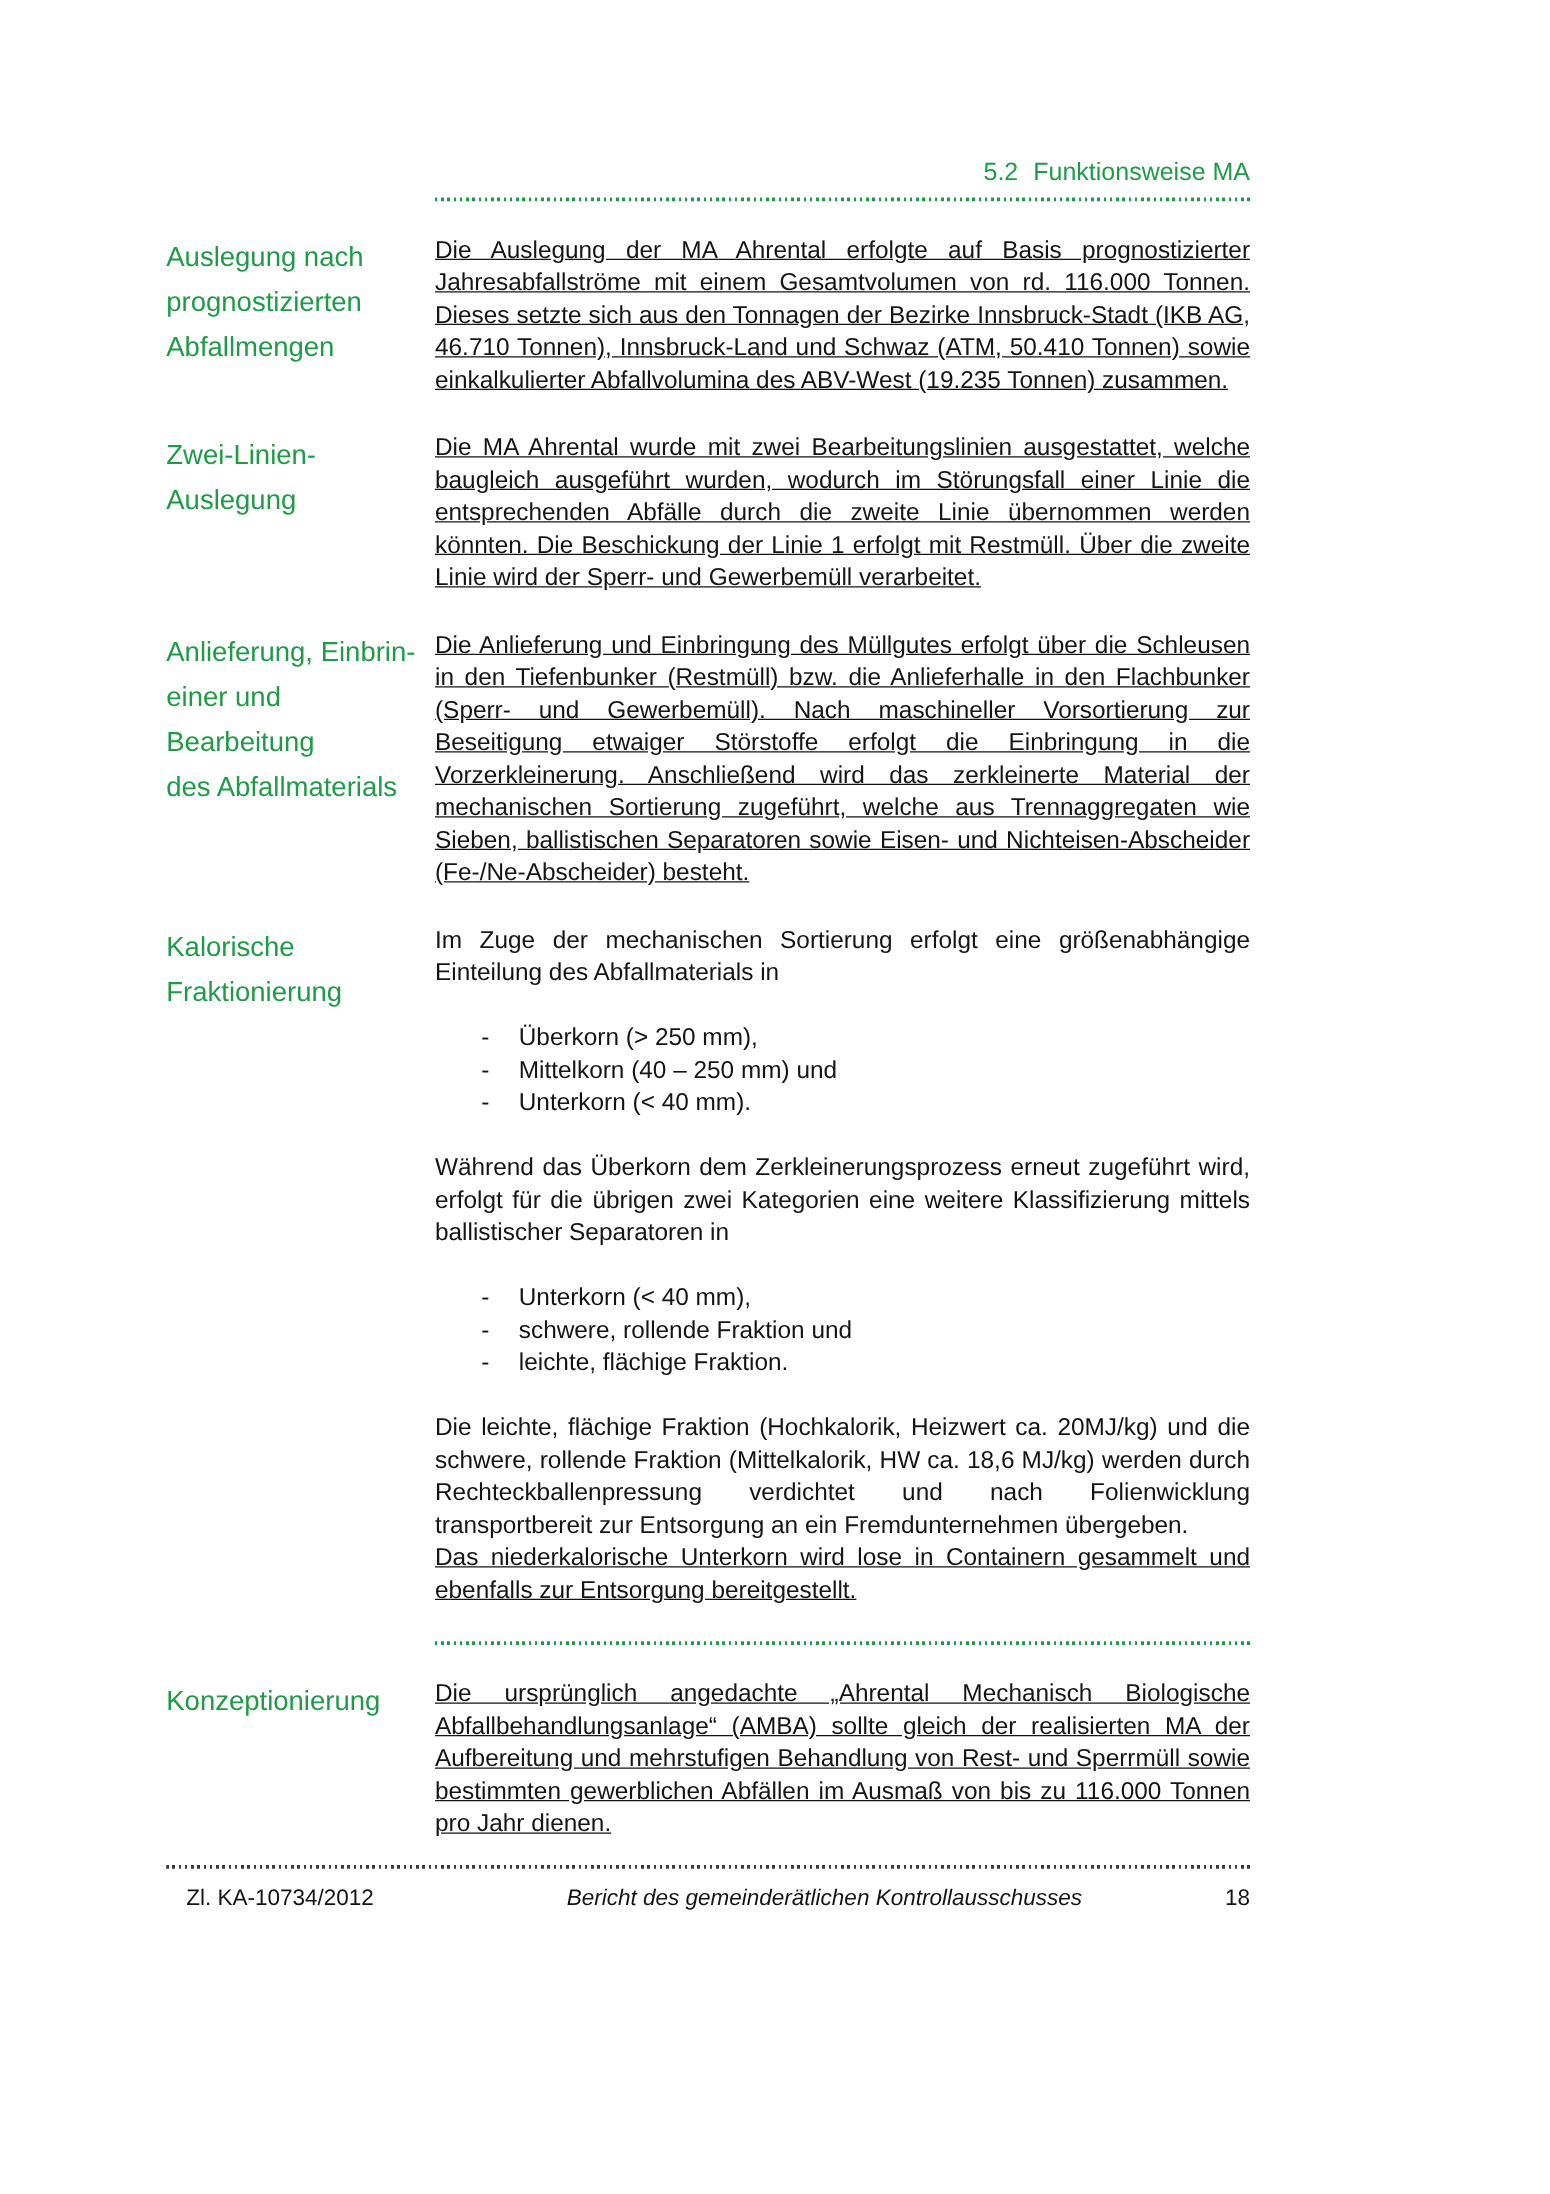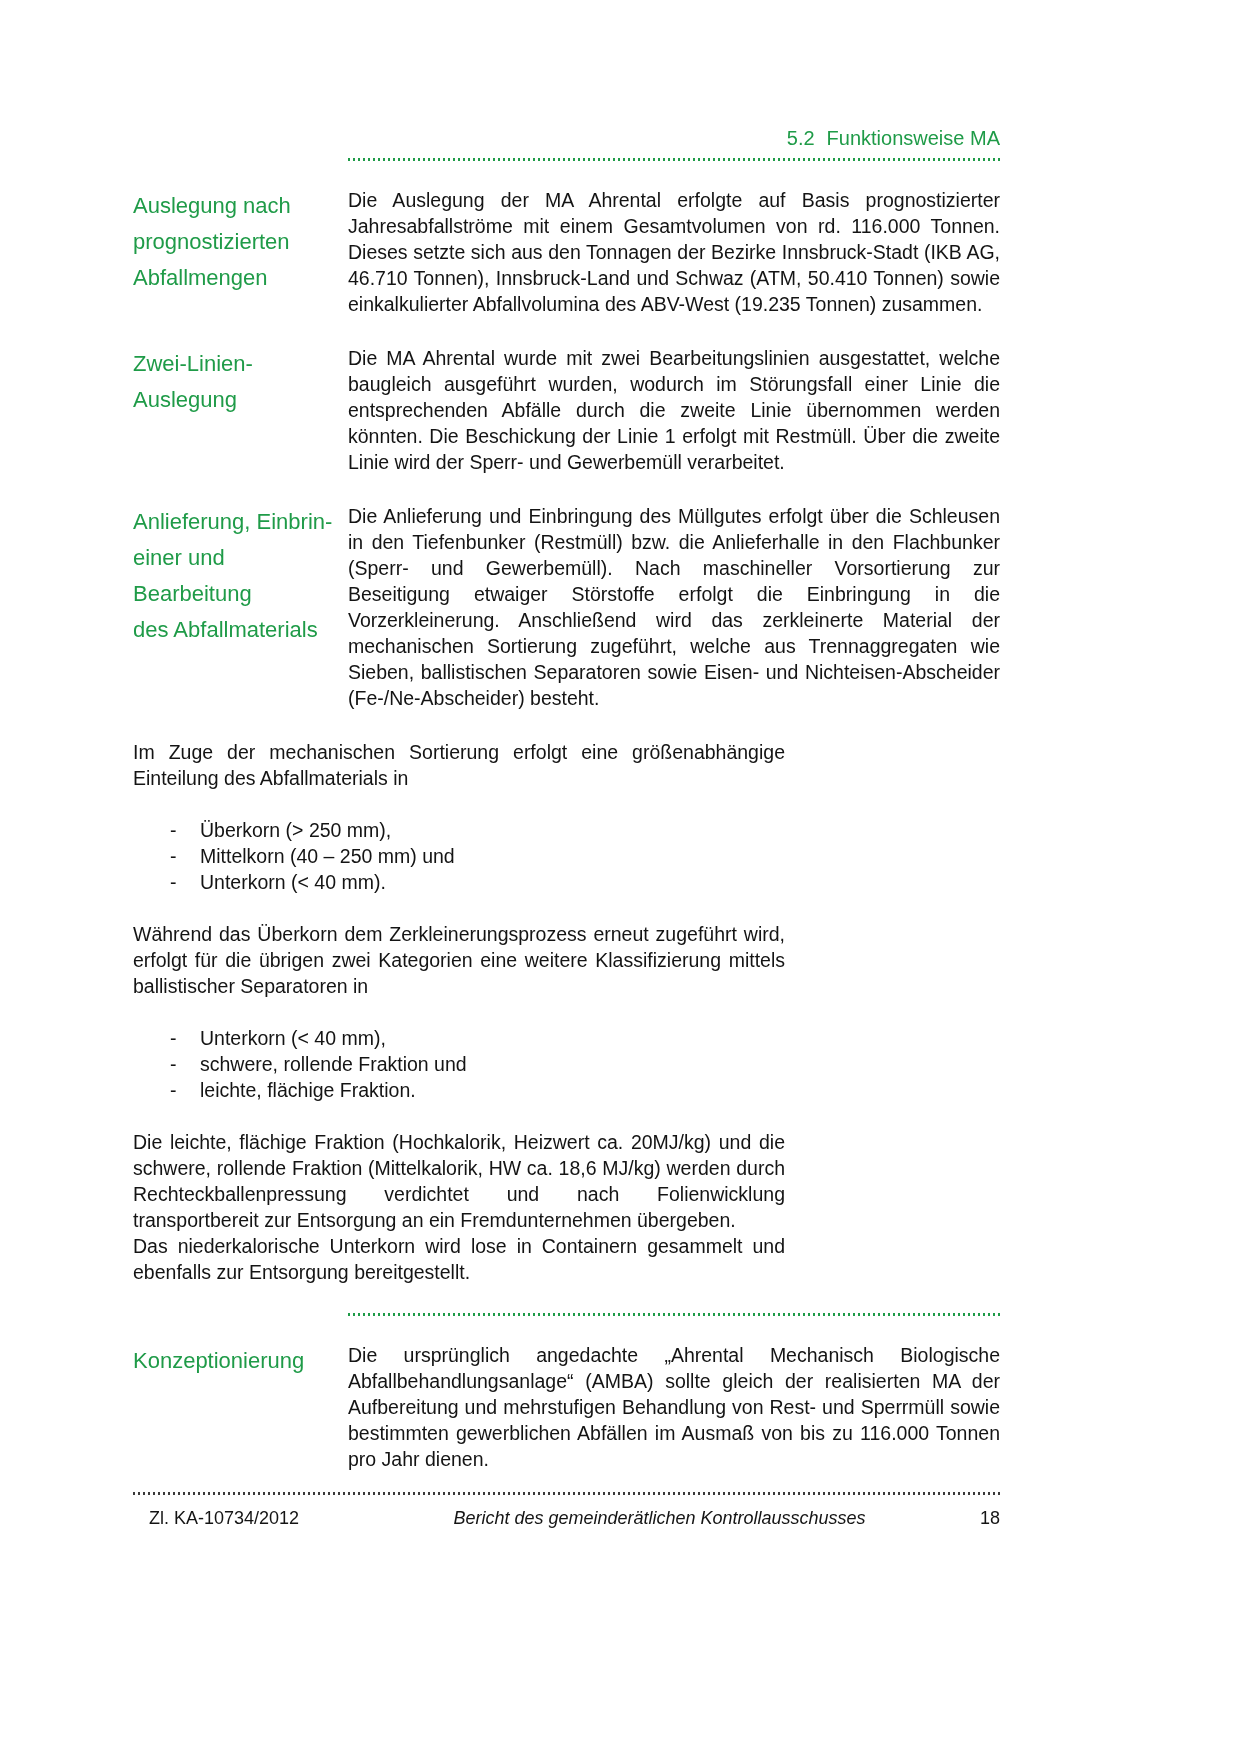--- a/index.html
+++ b/index.html
@@ -50,21 +50,21 @@
   .block-body {
     flex: 0 0 652px;
     width: 652px;
     font-size: 19.5px;
     line-height: 26px;
   }
   .para {
     margin: 0 0 26px 0;
     text-align: justify;
   }
-  .para:last-child { margin-bottom: 0; }
+  .para:last-child { margin-bottom: 0; text-decoration: underline; }
   .para.tight { margin-bottom: 0; }
   .list { margin: 8px 0 26px 0; }
   .li { display: flex; padding-left: 37px; }
   .li .dash { flex: 0 0 30px; width: 30px; }
   .li .li-text { flex: 1; }
   .footer {
     position: absolute;
     left: 133px;
     top: 1492px;
     width: 867px;
@@ -112,20 +112,22 @@
     <div class="block">
       <div class="block-label">Anlieferung, Einbrin-
 einer und Bearbeitung
 des Abfallmaterials</div>
       <div class="block-body">
         <p class="para">Die Anlieferung und Einbringung des Müllgutes erfolgt über die Schleusen in den Tiefenbunker (Restmüll) bzw. die Anlieferhalle in den Flachbunker (Sperr- und Gewerbemüll). Nach maschineller Vorsortierung zur Beseitigung etwaiger Störstoffe erfolgt die Einbringung in die Vorzerkleinerung. Anschließend wird das zerkleinerte Material der mechanischen Sortierung zugeführt, welche aus Trennaggregaten wie Sieben, ballistischen Separatoren sowie Eisen- und Nichteisen-Abscheider (Fe-/Ne-Abscheider) besteht.</p>
       </div>
     </div>
 
     <div class="block">
+      <div class="block-label">Kalorische
+Fraktionierung</div>
       <div class="block-body">
         <p class="para">Im Zuge der mechanischen Sortierung erfolgt eine größenabhängige Einteilung des Abfallmaterials in</p>
 
         <div class="list">
           <div class="li">
             <span class="dash">-</span>
             <span class="li-text">Überkorn (&gt; 250 mm),</span>
           </div>
           <div class="li">
             <span class="dash">-</span>

